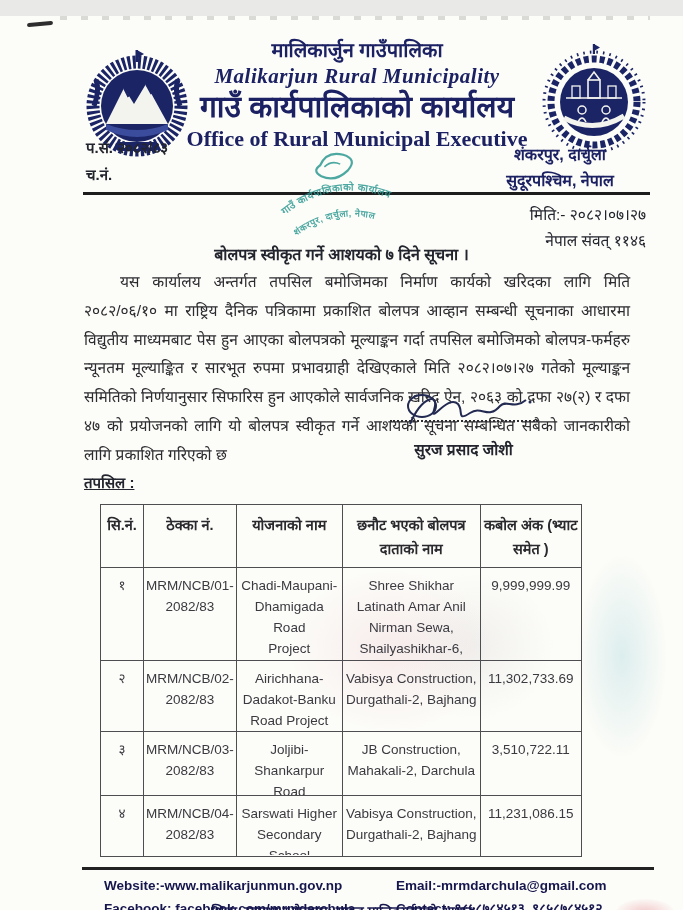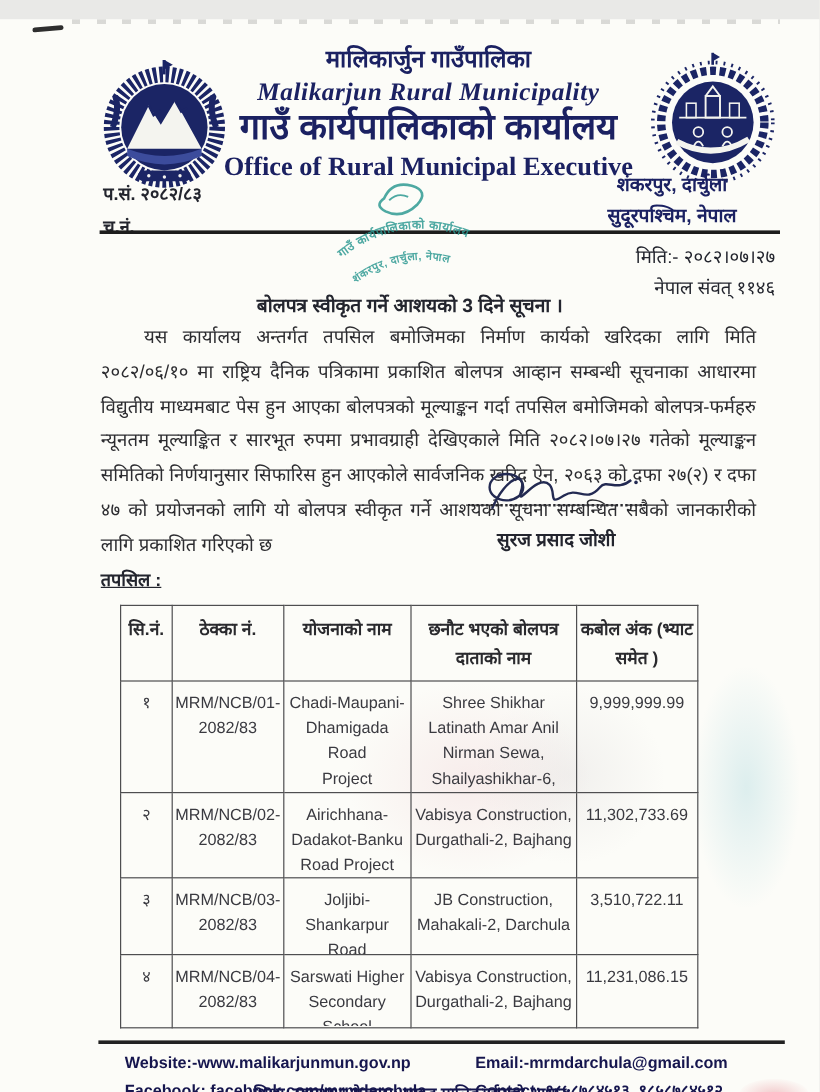--- a/index.html
+++ b/index.html
@@ -28,21 +28,21 @@
 
   
   .emblem-left{position:absolute;left:84px;top:28px;}
   .emblem-right{position:absolute;left:538px;top:26px;}
   .titles{position:absolute;left:173px;top:22px;width:368px;text-align:center;color:#1b2162;}
   .t-np-muni{font-size:20px;font-weight:bold;line-height:25px;}
   .t-en-muni{font-size:21px;font-weight:bold;font-family:"Liberation Serif","DejaVu Serif",serif;line-height:26px;letter-spacing:.5px;font-style:italic;}
   .t-np-office{font-size:30px;font-weight:bold;line-height:36px;}
   .t-en-office{font-size:22px;font-weight:bold;font-family:"Liberation Serif","DejaVu Serif",serif;line-height:27px;}
 
-  .refs{position:absolute;left:86px;top:133px;font-size:15px;font-weight:bold;color:#23252e;line-height:27px;}
+  .refs{position:absolute;left:86px;top:118px;font-size:15px;font-weight:bold;color:#23252e;line-height:27px;}
   .place{position:absolute;left:468px;top:126px;width:184px;text-align:center;
     font-size:16px;font-weight:bold;color:#1b2162;line-height:26px;}
 
   .rule1{position:absolute;left:83px;top:176px;width:567px;border-top:3px solid #1d1d1d;}
 
   .stamp{position:absolute;left:268px;top:128px;opacity:.85;transform:rotate(-6deg);}
 
   .dateblock{position:absolute;left:428px;top:186px;width:218px;text-align:right;
     font-size:15.5px;color:#23252e;line-height:26px;}
   .notice-title{position:absolute;left:0;top:227px;width:100%;text-align:center;
@@ -162,21 +162,21 @@
         <textPath href="#stB" startOffset="8">शंकरपुर, दार्चुला, नेपाल</textPath>
       </text>
     </svg>
   </div>
 
   <div class="dateblock">
     <div>मिति:- २०८२।०७।२७</div>
     <div>नेपाल संवत् ११४६</div>
   </div>
 
-  <div class="notice-title">बोलपत्र स्वीकृत गर्ने आशयको 3 दिने सूचना ।</div>
+  <div class="notice-title">बोलपत्र स्वीकृत गर्ने आशयको ७ दिने सूचना ।</div>
   <div class="body-par">यस कार्यालय अन्तर्गत तपसिल बमोजिमका निर्माण कार्यको खरिदका लागि मिति २०८२/०६/१० मा राष्ट्रिय दैनिक पत्रिकामा प्रकाशित बोलपत्र आव्हान सम्बन्धी सूचनाका आधारमा विद्युतीय माध्यमबाट पेस हुन आएका बोलपत्रको मूल्याङ्कन गर्दा तपसिल बमोजिमको बोलपत्र-फर्महरु न्यूनतम मूल्याङ्कित र सारभूत रुपमा प्रभावग्राही  देखिएकाले मिति २०८२।०७।२७ गतेको मूल्याङ्कन समितिको निर्णयानुसार सिफारिस हुन आएकोले सार्वजनिक खरिद ऐन, २०६३ को दफा २७(२) र दफा ४७ को प्रयोजनको लागि यो बोलपत्र स्वीकृत गर्ने आशयको सूचना सम्बन्धित सबैको जानकारीको लागि प्रकाशित गरिएको छ</div>
 
   <div class="sig-block">
     <div class="sig-scribble">
       <svg width="150" height="42" viewBox="0 0 150 42" style="position:absolute;left:22px;top:0;">
         <ellipse cx="34" cy="16" rx="14" ry="11" fill="none" stroke="#232a52" stroke-width="2"></ellipse>
         <path d="M22,34 C34,6 52,2 46,20 C42,34 60,4 70,14 C76,21 68,32 82,23 C94,15 100,30 112,16 C118,9 126,20 138,10" fill="none" stroke="#232a52" stroke-width="2"></path>
         <circle cx="142" cy="12" r="1.5" fill="#232a52"></circle>
       </svg>
       <div class="sig-dots"></div>

